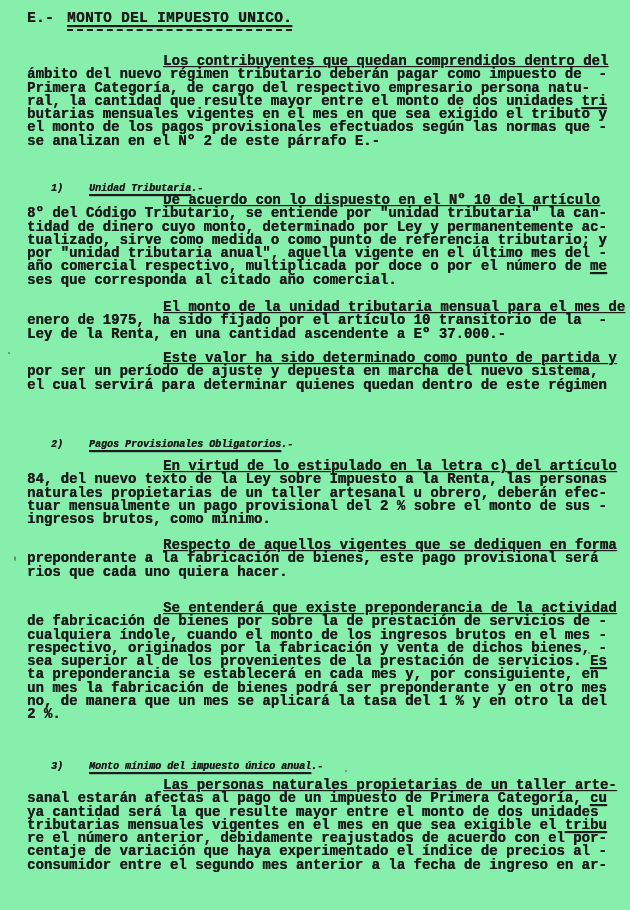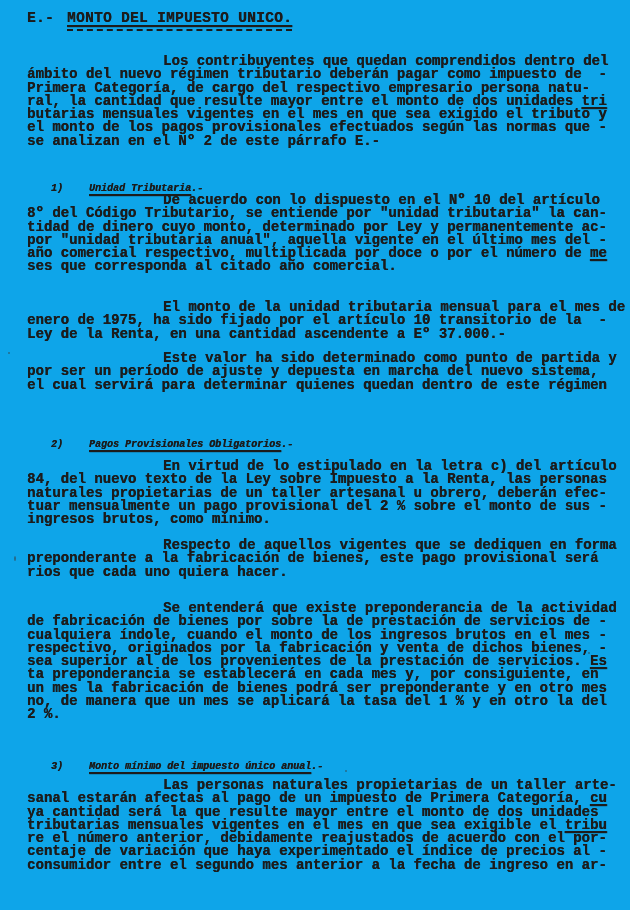--- a/index.html
+++ b/index.html
@@ -1,25 +1,25 @@
 <!DOCTYPE html>
 <html><head>
 <meta charset="utf-8">
 <style>
   html,body { margin:0; padding:0; background:#e8e8e8; }
   .page {
     position:relative; width:630px; height:910px; margin:0 auto;
-    background:#0ea5e9;
+    background:#86efac;
     font-family:"Liberation Mono","DejaVu Sans Mono",monospace;
     font-weight:700; color:#1c1c1c; overflow:hidden;
     text-shadow:0.35px 0.2px 0 currentColor;
   }
   .block { position:absolute; left:27px; width:594px; }
   .ln { white-space:pre; font-size:14px; line-height:13.3px; height:13.3px; }
-  .indent { padding-left:136px; }
+  .indent { padding-left:136px;text-decoration:underline; }
   .u-tail { text-decoration:underline; text-decoration-thickness:1.6px; text-underline-offset:2px; }
   
   .h-main { font-size:14.5px; letter-spacing:0.3px; }
   .h-label { display:inline-block; width:40px; }
   .h-title-wrap { display:inline-block; border-bottom:2px dashed #1c1c1c; padding-bottom:2.5px; }
   .h-title { text-decoration:underline; text-decoration-thickness:2px; text-underline-offset:3px; }
   
   .h-sec { font-size:10px; line-height:14px; white-space:pre;font-style:italic; }
   .sec-label { display:inline-block; width:38px; }
   .sec-title { text-decoration:underline; text-decoration-thickness:1.6px; text-underline-offset:3px; }
@@ -46,20 +46,21 @@
   </div>
 
   <div class="block h-sec" style="top:168px;">
     <span class="sec-label">1)</span><span class="sec-title">Unidad Tributaria</span><span>.-</span>
   </div>
 
   <div class="block" style="top:194px;">
     <div class="ln indent">De acuerdo con lo dispuesto en el Nº 10 del artículo</div>
     <div class="ln">8º del Código Tributario, se entiende por "unidad tributaria" la can-</div>
     <div class="ln">tidad de dinero cuyo monto, determinado por Ley y permanentemente ac-</div>
+    <div class="ln">tualizado, sirve como medida o como punto de referencia tributario; y</div>
     <div class="ln">por "unidad tributaria anual", aquella vigente en el último mes del -</div>
     <div class="ln"><span>año comercial respectivo, multiplicada por doce o por el número de </span><span class="u-tail">me</span></div>
     <div class="ln">ses que corresponda al citado año comercial.</div>
   </div>
 
   <div class="block" style="top:301px;">
     <div class="ln indent">El monto de la unidad tributaria mensual para el mes de</div>
     <div class="ln">enero de 1975, ha sido fijado por el artículo 10 transitorio de la  -</div>
     <div class="ln">Ley de la Renta, en una cantidad ascendente a Eº 37.000.-</div>
   </div>

